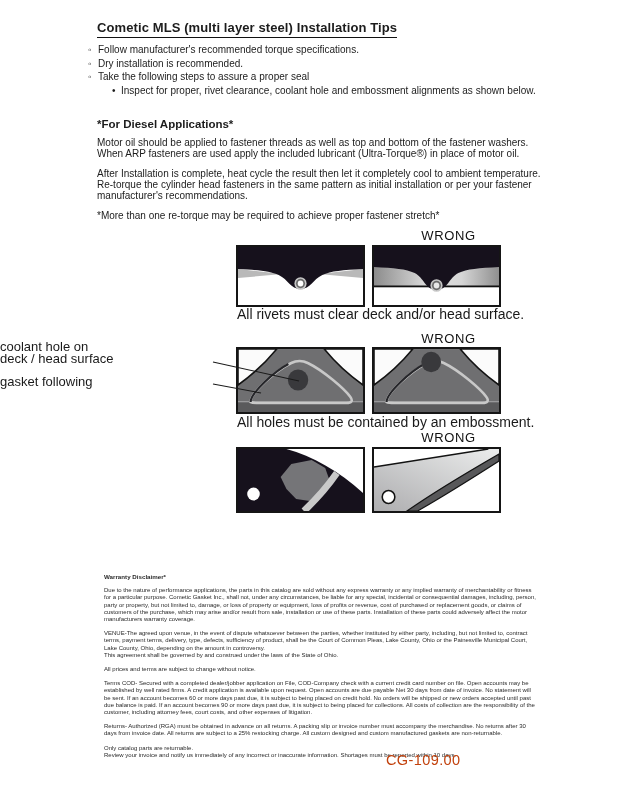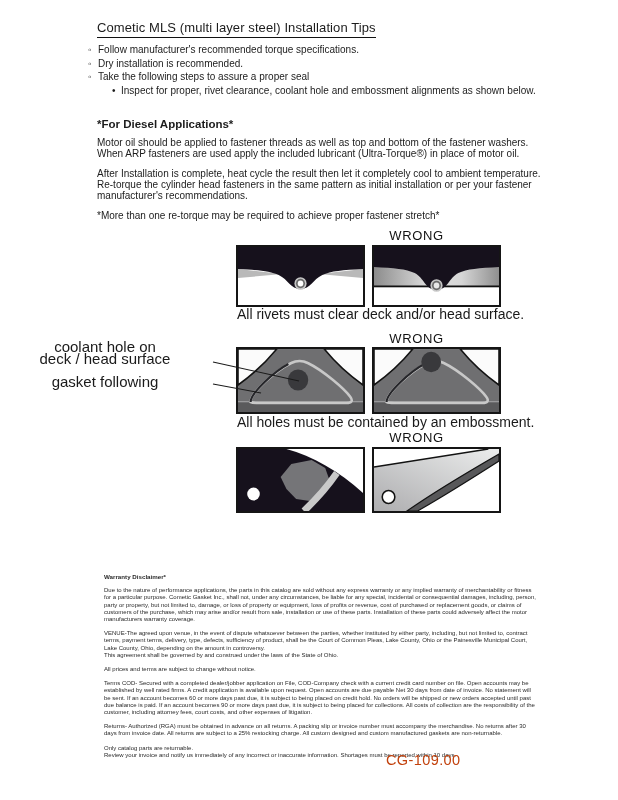--- a/index.html
+++ b/index.html
@@ -1,20 +1,20 @@
 <!DOCTYPE html>
 <html><head>
 <meta charset="utf-8">
 <style>
   html,body{margin:0;padding:0;background:#ffffff;}
   .page{position:relative;width:618px;height:800px;background:#ffffff;overflow:hidden;
         font-family:"Liberation Sans", sans-serif;color:#1c1c1c;}
 
   
-  .title{position:absolute;left:97px;top:20px;font-size:13px;font-weight:normal;
+  .title{position:absolute;left:97px;top:20px;font-size:13px;font-weight:bold;
          border-bottom:1.5px solid #111;padding-bottom:2px;letter-spacing:0.1px;}
 
   
   .tips{position:absolute;left:88px;top:43px;font-size:10px;line-height:13.5px;width:470px;}
   .bullet{position:relative;padding-left:10px;}
   .bullet::before{content:"◦";position:absolute;left:0;top:0;font-size:10px;}
   .sub-bullet{position:relative;padding-left:33px;}
   .sub-bullet::before{content:"•";position:absolute;left:24px;top:0;font-size:10px;}
 
   
@@ -22,33 +22,33 @@
   .diesel h2{margin:0 0 7px 0;font-size:11.5px;font-weight:bold;}
   .diesel p{margin:0 0 9px 0;font-size:10px;line-height:11px;}
 
   
   .fig-row{position:absolute;left:0;width:618px;}
   .fig1{top:228px;height:100px;}
   .fig2{top:331px;height:100px;}
   .fig3{top:430px;height:110px;}
   .panel-heading{position:absolute;width:129px;text-align:center;font-size:13px;
                  letter-spacing:0.6px;color:#111;top:0;}
-  .ph-left{left:236px;margin-top:28px;} .ph-right{left:352px;text-align:center;}
+  .ph-left{left:236px;margin-top:28px;} .ph-right{left:384px;text-align:center;}
   .panel{position:absolute;border:2px solid #151515;background:#fff;line-height:0;}
   .p-left{left:236px;} .p-right{left:372px;}
   .fig1 .panel{top:17px;}
   .fig2 .panel{top:16px;}
   .fig3 .panel{top:17px;}
   .caption{position:absolute;left:237px;font-size:14px;line-height:13px;color:#1a1a1a;white-space:nowrap;}
   .fig1 .caption{top:80px;}
   .fig2 .caption{top:85px;}
   .fig3 .caption{top:85px;white-space:normal;width:280px;}
 
   
-  .callouts{position:absolute;left:0;width:210px;text-align:center;font-size:15px;line-height:11.5px;color:#1a1a1a;}
+  .callouts{position:absolute;left:0;width:210px;text-align:left;font-size:13px;line-height:11.5px;color:#1a1a1a;}
   .callout-hole{top:10px;}
   .callout-emb{top:45px;}
   .leader-overlay{position:absolute;left:205px;top:21px;z-index:5;}
 
   
   .legal{position:absolute;left:104px;top:573px;width:432px;font-size:6px;line-height:7.2px;color:#2a2a2a;}
   .legal .lg-head{font-weight:bold;font-size:6.2px;margin:0 0 7px 0;}
   .legal p{margin:0 0 7px 0;}
   .legal p.tight{margin:0;}
 

